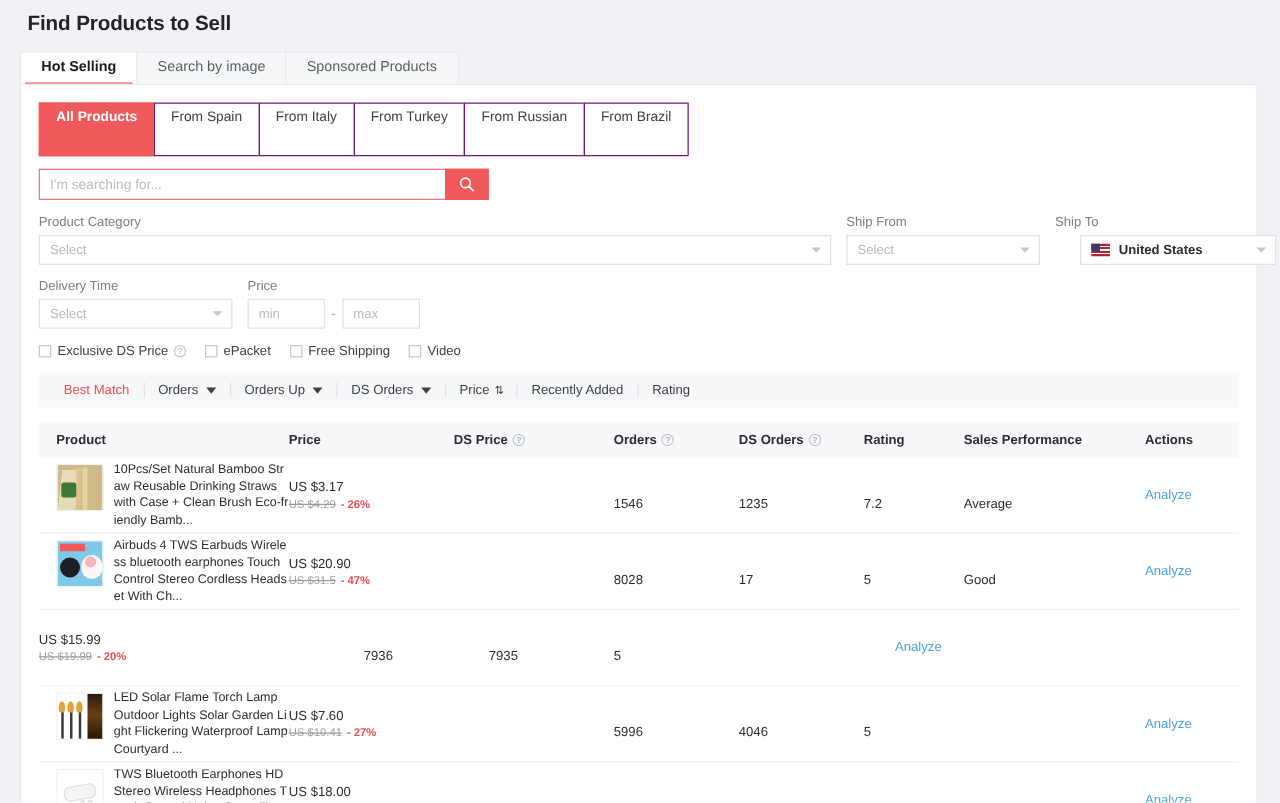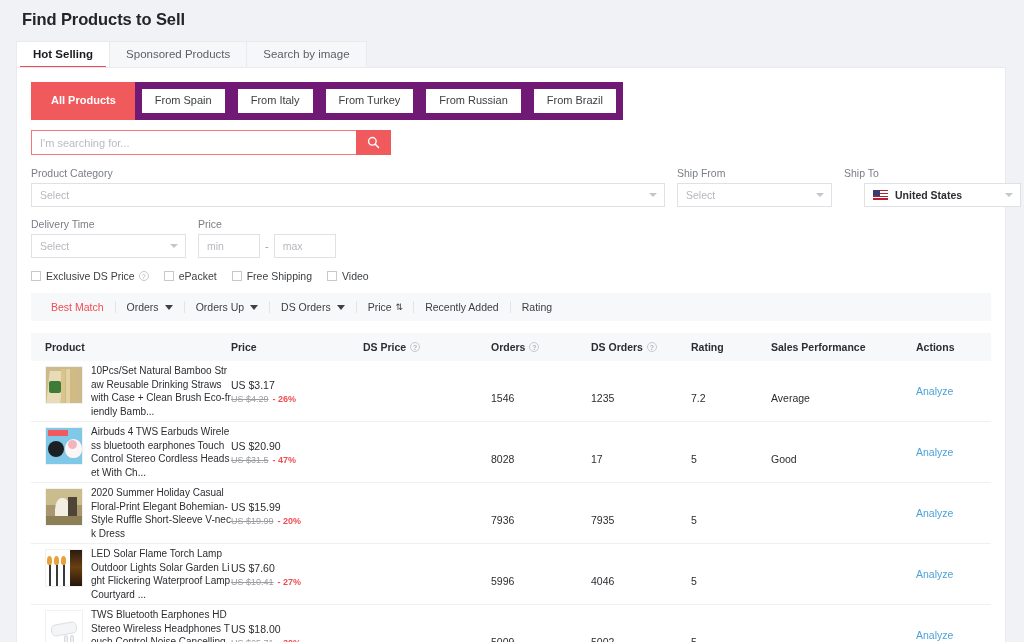--- a/index.html
+++ b/index.html
@@ -73,23 +73,23 @@
   }
 
   
   .countrybar {
     display: flex;
     margin: 14px 0 0 14px;
   }
   .cbtn {
     font-size: 11px;
     color: #3d4044;
-    border: 7px solid #701a75;
+    border: 1px solid #701a75;
     background: #fff;
-    padding: 5px 13px 6px 13px;
+    padding: 5px 13px 23px 13px;
     margin-right: -1px;
     white-space: nowrap;
     line-height: 13px;
   }
   .cbtn.active {
     background: #f05a5c;
     border-color: #f05a5c;
     color: #fff;
     font-weight: bold;
   }
@@ -344,22 +344,22 @@
 <body>
 
 <div class="page">
 
   <div class="page-header">
     <div class="page-title">Find Products to Sell</div>
   </div>
 
   <div class="tabbar" id="tabbar">
       <div class="tab active">Hot Selling</div>
+      <div class="tab">Search by image</div>
       <div class="tab">Sponsored Products</div>
-      <div class="tab">Search by image</div>
     </div>
 
   <div class="card">
 
     <div class="countrybar" id="countrybar">
         <div class="cbtn active">All Products</div>
         <div class="cbtn">From Spain</div>
         <div class="cbtn">From Italy</div>
         <div class="cbtn">From Turkey</div>
         <div class="cbtn">From Russian</div>
@@ -545,31 +545,20 @@
               <div><span class="pold">US $31.5</span><span class="pdisc">- 47%</span></div>
             </div>
             <div class="numcell c-dsprice"></div>
             <div class="numcell c-orders">8028</div>
             <div class="numcell c-dsorders">17</div>
             <div class="numcell c-rating">5</div>
             <div class="numcell c-sales">Good</div>
             <div class="c-actions"><span class="analyze">Analyze</span></div>
           </div>
           <div class="trow">
-            <div class="prodcell">
-              <div class="thumb">
-                <div class="th-dress" style="position:absolute;inset:0">
-                  <div class="sky"></div>
-                  <div class="gown"></div>
-                  <div class="man"></div>
-                  <div class="grass"></div>
-                </div>
-              </div>
-              <div class="ptitle">2020 Summer Holiday Casual Floral-Print Elegant Bohemian-Style Ruffle Short-Sleeve V-neck Dress</div>
-            </div>
             <div class="pricecell">
               <div class="pnow">US $15.99</div>
               <div><span class="pold">US $19.99</span><span class="pdisc">- 20%</span></div>
             </div>
             <div class="numcell c-dsprice"></div>
             <div class="numcell c-orders">7936</div>
             <div class="numcell c-dsorders">7935</div>
             <div class="numcell c-rating">5</div>
             <div class="numcell c-sales"></div>
             <div class="c-actions"><span class="analyze">Analyze</span></div>

